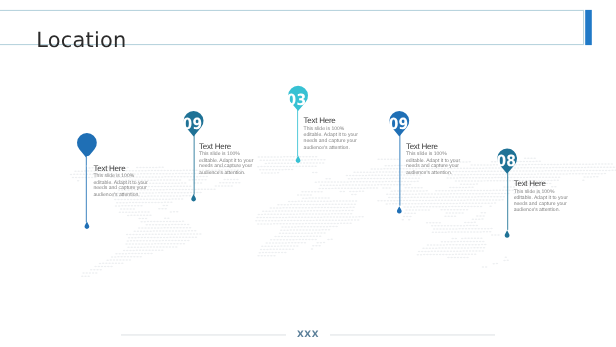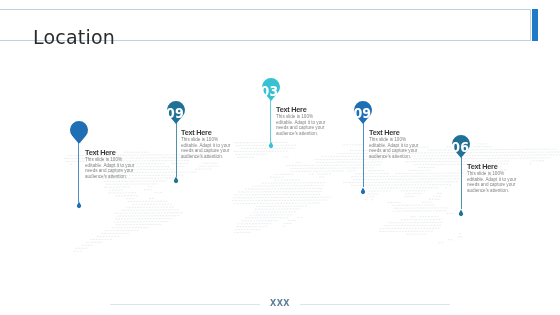--- a/index.html
+++ b/index.html
@@ -14,21 +14,21 @@
 
 .map-wrap{position:absolute;left:0;top:0;width:560px;height:315px;pointer-events:none;}
 
 
 .pin{position:absolute;}
 .pin-stem{position:absolute;width:0.8px;opacity:0.78;}
 .pin-head{position:absolute;overflow:visible;}
 .pin-num{position:absolute;width:20px;text-align:left;color:#fff;font-size:14px;font-weight:700;letter-spacing:0.2px;font-family:"DejaVu Sans",sans-serif;font-stretch:condensed;}
 .pin-dot{position:absolute;overflow:visible;}
 .pin-text{position:absolute;width:53px;}
-.pin-h{font-size:7.3px;font-weight:700;color:#3a3a3a;letter-spacing:-0.25px;margin:0;line-height:8px;font-family:"Liberation Sans",sans-serif;}
+.pin-h{font-size:7.3px;font-weight:400;color:#3a3a3a;letter-spacing:-0.25px;margin:0;line-height:8px;font-family:"Liberation Sans",sans-serif;}
 .pin-b{font-size:4.6px;line-height:5.62px;color:#848484;margin:0;font-family:"Liberation Sans",sans-serif;}
 
 
 .footer{position:absolute;left:110px;top:299px;width:340px;height:10px;}
 .foot-line{position:absolute;top:5px;height:1px;background:#dfe3e6;}
 .foot-mark{position:absolute;left:50%;top:0;transform:translateX(-50%);font-size:8px;font-weight:700;color:#5b7f99;letter-spacing:0.5px;font-family:"DejaVu Sans",sans-serif;}
 </style>
 </head>
 <body>
 
@@ -2274,21 +2274,21 @@
         <div class="pin-text" style="left: 369px; top: 129px;">
           <div class="pin-h">Text Here</div>
           <div class="pin-b">This slide is 100% editable. Adapt it to your needs and capture your audience's attention.</div>
         </div>
       </div>
       <div class="pin">
         <div class="pin-stem" style="left: 460.9px; top: 143.7px; height: 65.7px; background: rgb(31, 114, 150);"></div>
         <svg class="pin-head" viewBox="-10 -10 20 25" width="20" height="25" style="left: 451.3px; top: 133.7px;">
           <path d="M -6.894 5.786 A 9 9 0 1 1 6.894 5.786 L 0 14 Z" fill="#1f7296"></path>
         </svg>
-        <div class="pin-num" style="left: 451.3px; top: 139.2px;">06</div>
+        <div class="pin-num" style="left: 451.3px; top: 139.2px;">08</div>
         <svg class="pin-dot" viewBox="-40 -70 80 110" width="8" height="11" style="left: 457.3px; top: 206.6px;">
           <path d="M 19.0 -10.0 A 21.5 21.5 0 1 1 -19.0 -10.0 L 0 -46 Z" fill="#1f7296"></path>
         </svg>
         <div class="pin-text" style="left: 467px; top: 163px;">
           <div class="pin-h">Text Here</div>
           <div class="pin-b">This slide is 100% editable. Adapt it to your needs and capture your audience's attention.</div>
         </div>
       </div>
     </div>
 

